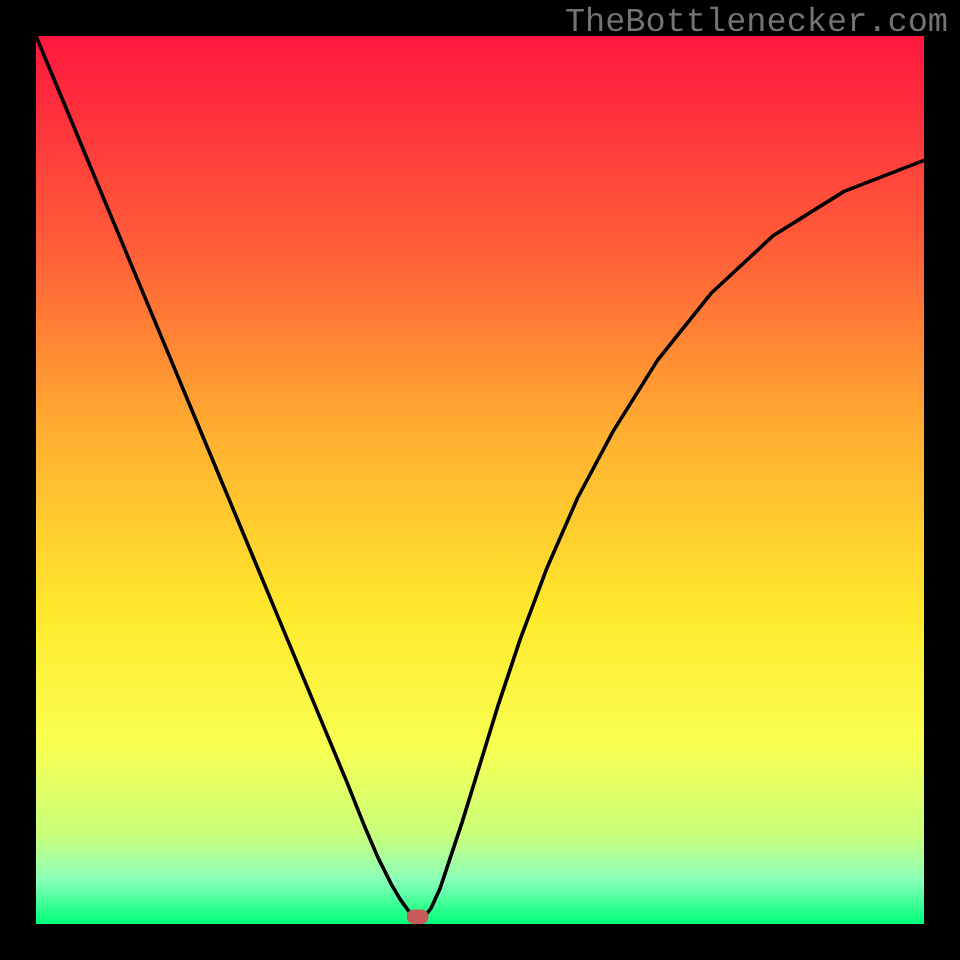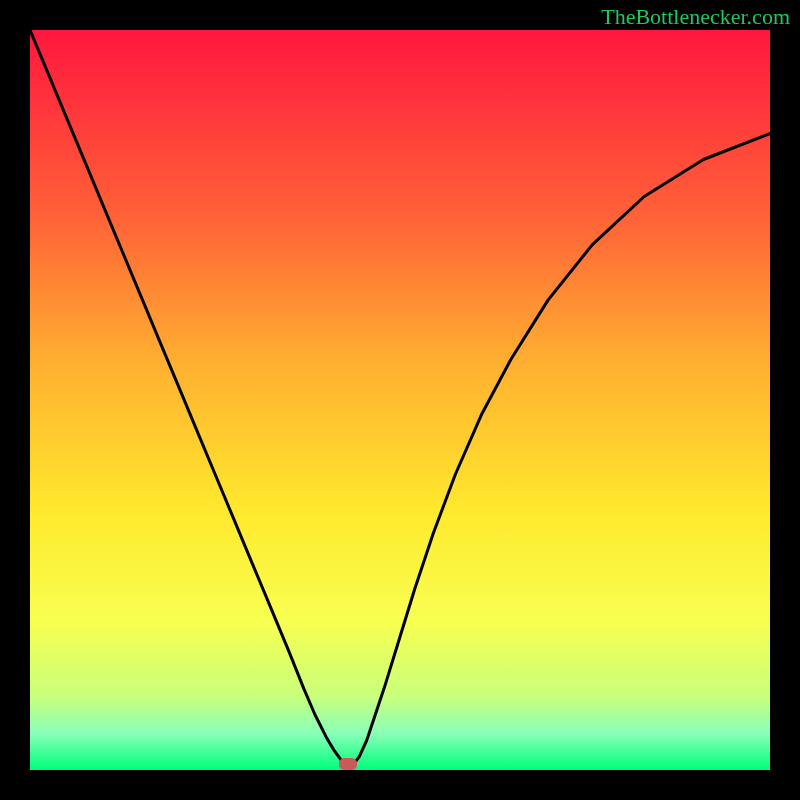--- a/index.html
+++ b/index.html
@@ -50,23 +50,23 @@
     width: 18px;
     height: 12px;
     border-radius: 6px / 5px;
     background: #c85a5a;
     transform: translate(-50%, -50%);
   }
   .watermark {
     position: absolute;
     top: 4px;
     right: 10px;
-    font-family: Liberation Serif, serif;
-    font-size: 22px;
-    color: #22c55e;
+    font-family: Liberation Mono, monospace;
+    font-size: 28px;
+    color: #737373;
     user-select: none;
   }
 </style>
 </head>
 <body>
 
 <div class="frame">
   <div class="watermark">TheBottlenecker.com</div>
   <div class="plot">
     <div class="gradient"></div>

